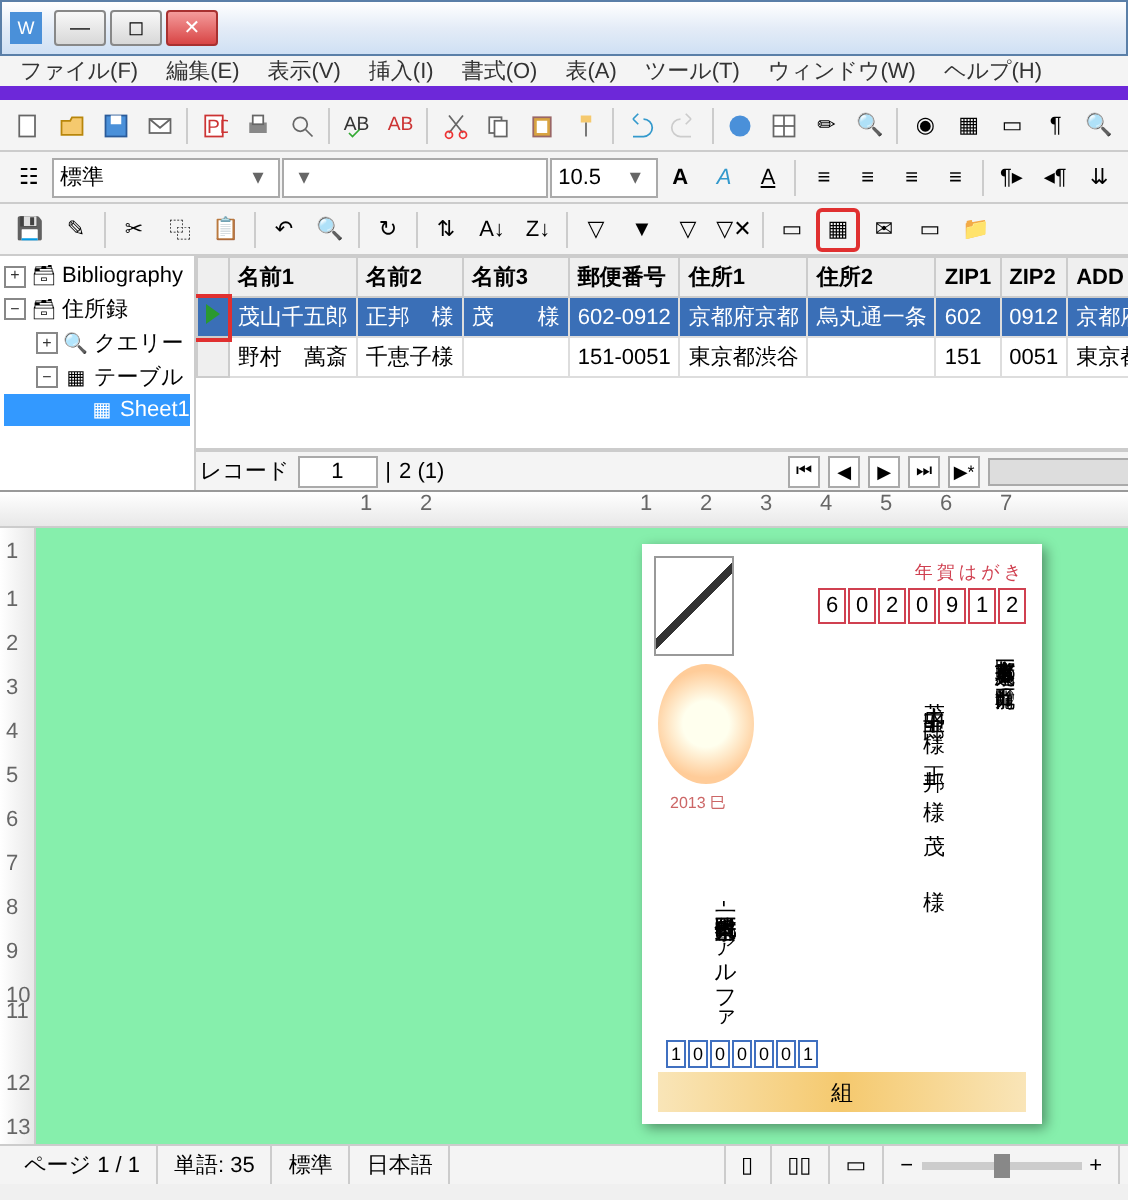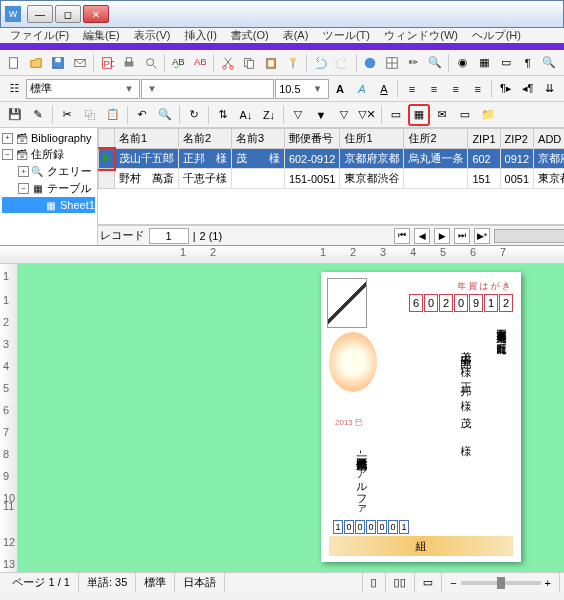--- a/index.html
+++ b/index.html
@@ -23,21 +23,21 @@
 .main { display: flex; height: 118px; border-bottom:1px solid #999; }
 .sidebar { width: 136px; background:#fff; border-right:1px solid #ccc; padding:2px; }
 .tree-row { display:flex; align-items:center; padding:1px 0; gap:2px;}
 .tree-row.sel { background:#3399ff; color:#fff; }
 .tree-ind { display:inline-block; }
 .tog { width:11px; height:11px; border:1px solid #888; display:flex;align-items:center;justify-content:center;font-size:8px;line-height:1;background:#fff;color:#333;}
 .ticon { width:14px;height:14px;display:flex;align-items:center;justify-content:center;font-size:10px;}
 .dbpane { flex:1; display:flex; flex-direction:column; background:#fff;}
 .grid { flex:1; overflow:auto; border-bottom:1px solid #ccc;}
 table { border-collapse:collapse; width:100%; }
-th { background:#efefef; border:1px solid #ccc; padding:2px 4px; font-weight:normal; text-align:left; height:18px; white-space:nowrap;}
+th { background:#efefef; border:1px solid #ccc; padding:2px 4px; font-weight:bold; text-align:left; height:18px; white-space:nowrap;}
 td { border:1px solid #ddd; padding:2px 4px; height:18px; white-space:nowrap; overflow:hidden;}
 tr.selrow td { background:#3a6fb7; color:#fff; }
 .rowhdr { width:20px; background:#efefef; border:1px solid #ccc; text-align:center; }
 .rowhdr.play { position:relative; }
 .rowhdr.play .tri { width:0;height:0;border-top:5px solid transparent;border-bottom:5px solid transparent;border-left:7px solid #2a9930;display:inline-block;}
 .rowhdr.play.hl { outline:2px solid #e03030; }
 .navbar { height:20px; border-top:1px solid #ccc; display:flex; align-items:center; padding:0 2px; gap:4px; background:#f4f4f4;}
 .navbar input { width:40px; height:16px; border:1px solid #aaa; padding:0 2px; text-align:center;}
 .navbtn { width:16px;height:16px;border:1px solid #aaa;background:#fff;display:flex;align-items:center;justify-content:center;font-size:9px;}
 .ruler-h { height:18px; background:linear-gradient(#fff,#e8e8e8); border-bottom:1px solid #ccc; position:relative; font-size:8px; color:#666; padding-left:170px;}
@@ -397,21 +397,21 @@
         <div class="zipbox">9</div>
         <div class="zipbox">1</div>
         <div class="zipbox">2</div>
       </div>
       <div class="addr-v">京都府京都市上京区
 烏丸通一条下る龍前町五九〇</div>
       <div class="names-v">
         <span>茂山千五郎 様</span>　<span>正邦　様</span>　<span>茂　　様</span>
       </div>
       <div class="decor2"></div>
-      <div style="position:absolute;top:145px;left:14px;font-size:8px;color:#c66">2013 巳</div>
+      <div style="position:absolute;top:124px;left:14px;font-size:8px;color:#c66">2013 巳</div>
       <div class="sender-v">
         <span>東京都千代田区千代田一‐一</span>　<span>アルファ</span>
       </div>
       <div class="sender-zip">
         <div class="zipbox">1</div>
           <div class="zipbox">0</div>
           <div class="zipbox">0</div>
           <div class="zipbox">0</div>
           <div class="zipbox">0</div>
           <div class="zipbox">0</div>

